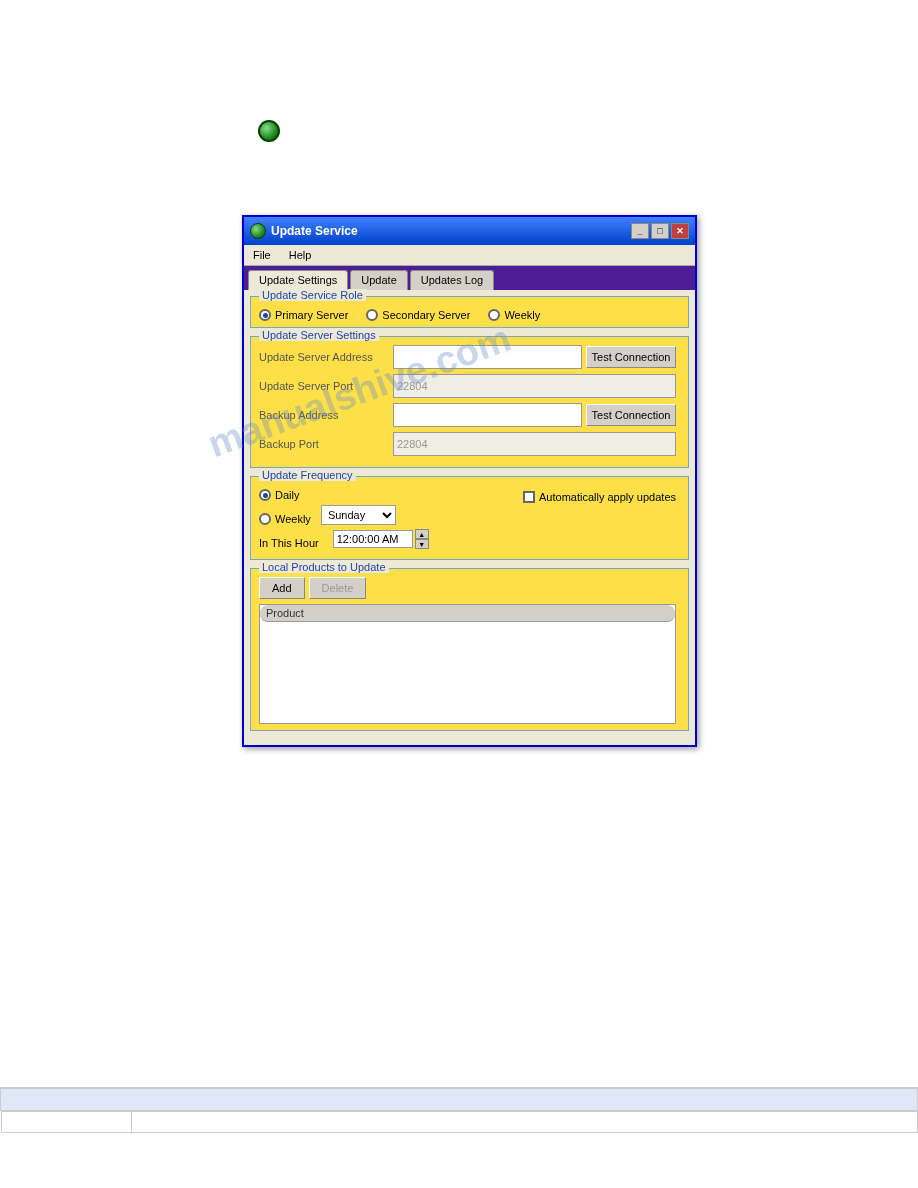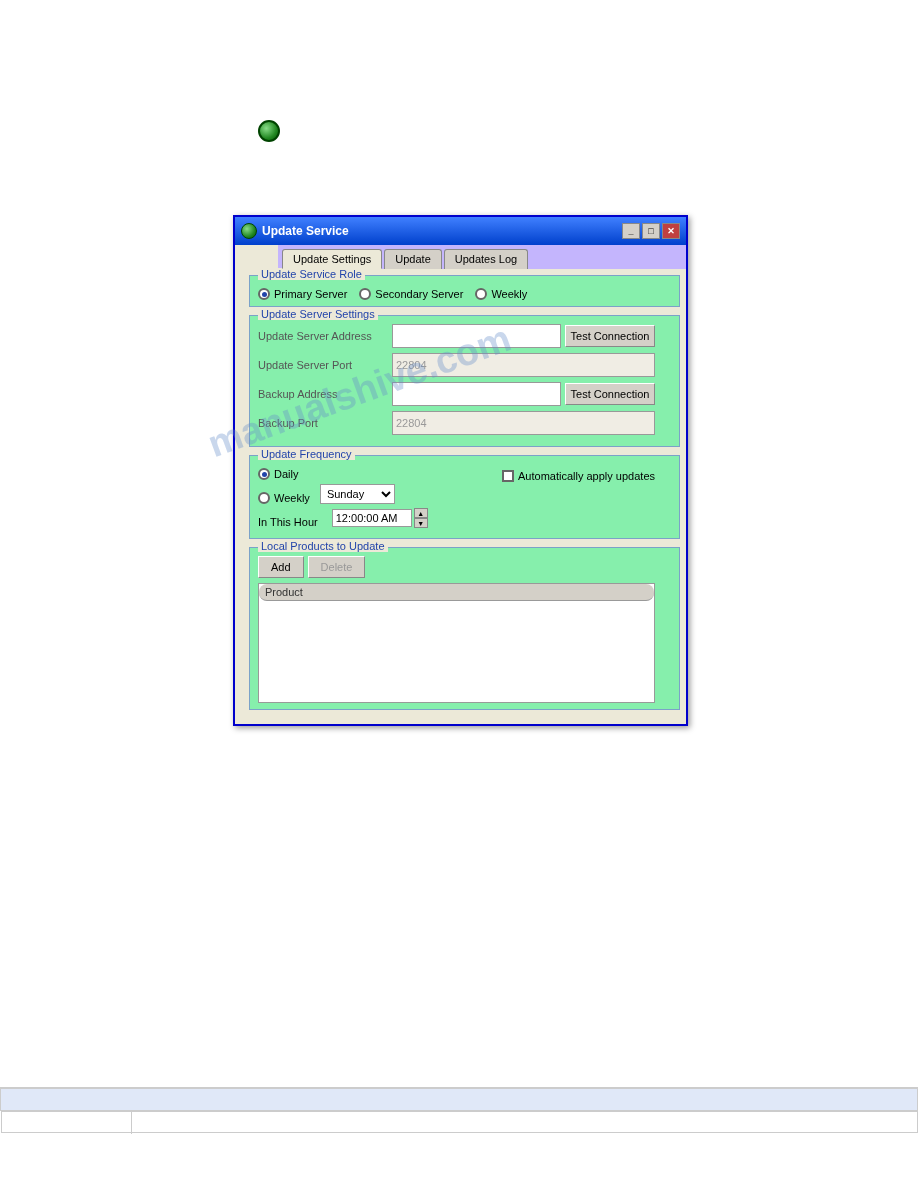--- a/index.html
+++ b/index.html
@@ -40,21 +40,21 @@
       transform: rotate(-20deg);
       pointer-events: none;
       white-space: nowrap;
       z-index: 999;
     }
 
     
     .window {
       position: absolute;
       top: 215px;
-      left: 233px;
+      left: 242px;
       width: 455px;
       background: #ece9d8;
       border: 2px solid #0000cc;
       box-shadow: 2px 2px 6px rgba(0,0,0,0.4);
     }
 
     
     .title-bar {
       background: linear-gradient(to bottom, #4080ff, #0040cc);
       color: white;
@@ -112,23 +112,22 @@
     .menu-item {
       padding: 2px 5px;
       cursor: pointer;
       font-size: 11px;
     }
 
     
     .tab-bar {
       display: flex;
       padding: 4px 4px 0 4px;
-      background: #c4b5fd;
+      background: #4c1d95;
       gap: 2px;
-      margin-left: 43px;
     }
     .tab {
       padding: 3px 10px;
       border: 1px solid #888;
       border-bottom: none;
       background: #d4d0c8;
       cursor: pointer;
       font-size: 11px;
       border-radius: 3px 3px 0 0;
     }
@@ -143,40 +142,39 @@
     
     .content {
       padding: 6px;
       background: #ece9d8;
     }
 
     
     .group-box {
       border: 1px solid #7ba2c8;
       margin-bottom: 8px;
-      padding: 8px 24px 6px 8px;
+      padding: 8px 12px 6px 8px;
       position: relative;
-      background: #86efac;
-      margin-left: 8px;
+      background: #fde047;
     }
     .group-label {
       position: absolute;
       top: -8px;
       left: 8px;
       background: #ece9d8;
       padding: 0 3px;
       color: #2244aa;
       font-size: 11px;
     }
 
     
     .radio-group {
       display: flex;
       align-items: center;
-      gap: 12px;
+      gap: 18px;
       padding-top: 4px;
     }
     .radio-item {
       display: flex;
       align-items: center;
       gap: 4px;
       cursor: pointer;
     }
     .radio-circle {
       width: 12px;
@@ -357,20 +355,24 @@
       <div class="title-globe"></div>
       <span class="title-text">Update Service</span>
     </div>
     <div class="title-controls">
       <div class="title-btn">_</div>
       <div class="title-btn">□</div>
       <div class="title-btn close">✕</div>
     </div>
   </div>
 
+  <div class="menu-bar">
+    <span class="menu-item">File</span>
+    <span class="menu-item">Help</span>
+  </div>
 
   <div class="tab-bar">
     <div class="tab active">Update Settings</div>
     <div class="tab">Update</div>
     <div class="tab">Updates Log</div>
   </div>
 
   <div class="content">
 
     <div class="group-box">

